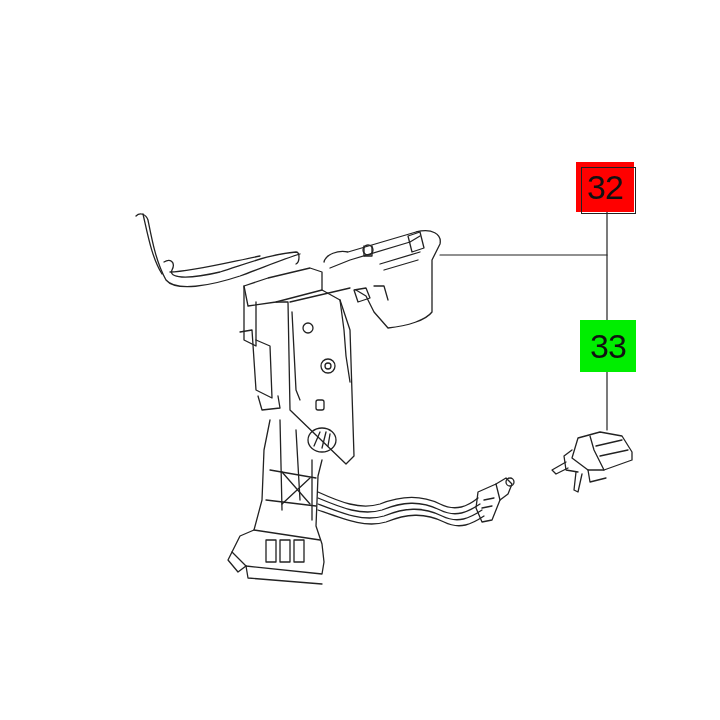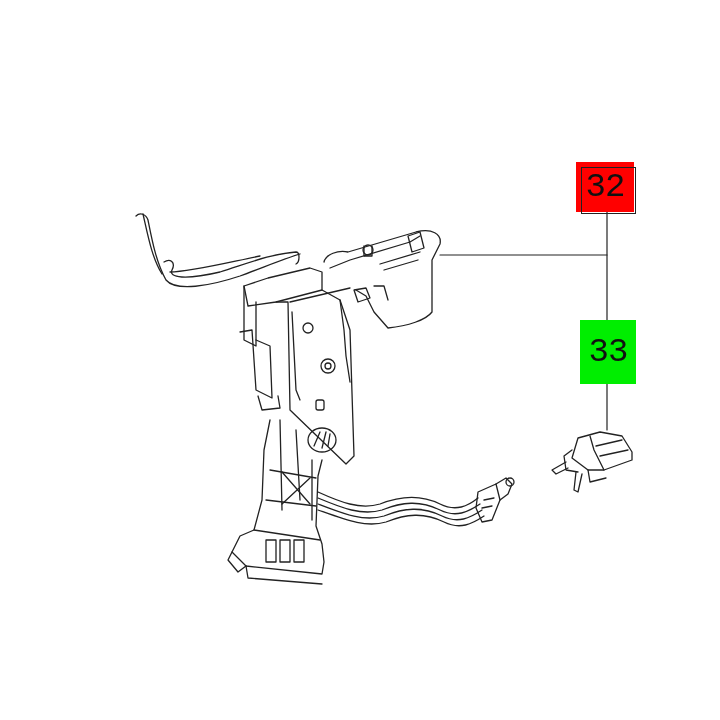--- a/index.html
+++ b/index.html
@@ -1,21 +1,21 @@
 <!DOCTYPE html>
 <html><head>
 <meta charset="utf-8">
 <style>
   html, body { margin: 0; padding: 0; background: #ffffff; }
   body { width: 720px; height: 720px; position: relative; overflow: hidden; font-family: "Liberation Sans", sans-serif; }
   .canvas { position: absolute; left: 0; top: 0; width: 720px; height: 720px; }
-  .callout { position: absolute; display: flex; align-items: center; justify-content: center; font-family: Liberation Mono, monospace; font-size: 34px; color: #111; letter-spacing: -1px; }
+  .callout { position: absolute; display: flex; align-items: center; justify-content: center; font-family: Liberation Sans, sans-serif; font-size: 34px; color: #111; letter-spacing: -1px; }
   .callout-32 { left: 576px; top: 162px; width: 58px; height: 50px; }
   .callout-32 .outline { position: absolute; left: 5px; top: 5px; right: -2px; bottom: -2px; border: 1px solid #222; pointer-events: none; }
-  .callout-33 { left: 580px; top: 320px; width: 56px; height: 64px; }
+  .callout-33 { left: 580px; top: 320px; width: 56px; height: 52px; }
 </style>
 </head>
 <body>
 
 <svg class="canvas" viewBox="0 0 720 720" xmlns="http://www.w3.org/2000/svg" fill="none" stroke="#222" stroke-width="1.3" stroke-linejoin="round" stroke-linecap="round">
 
   <g stroke="#222" stroke-width="1.2">
     <line x1="607" y1="212" x2="607" y2="320"></line>
     <line x1="440" y1="255" x2="607" y2="255"></line>
     <line x1="607" y1="372" x2="607" y2="430"></line>

